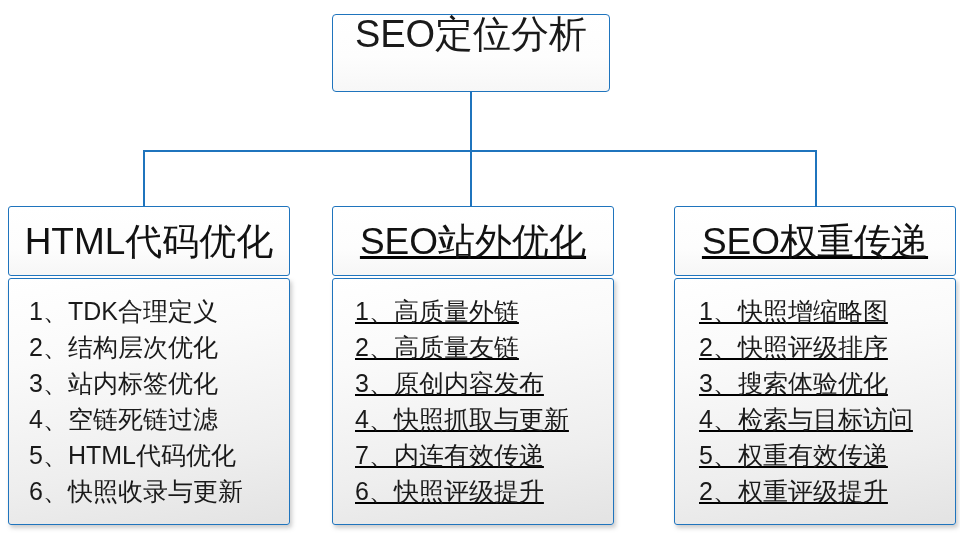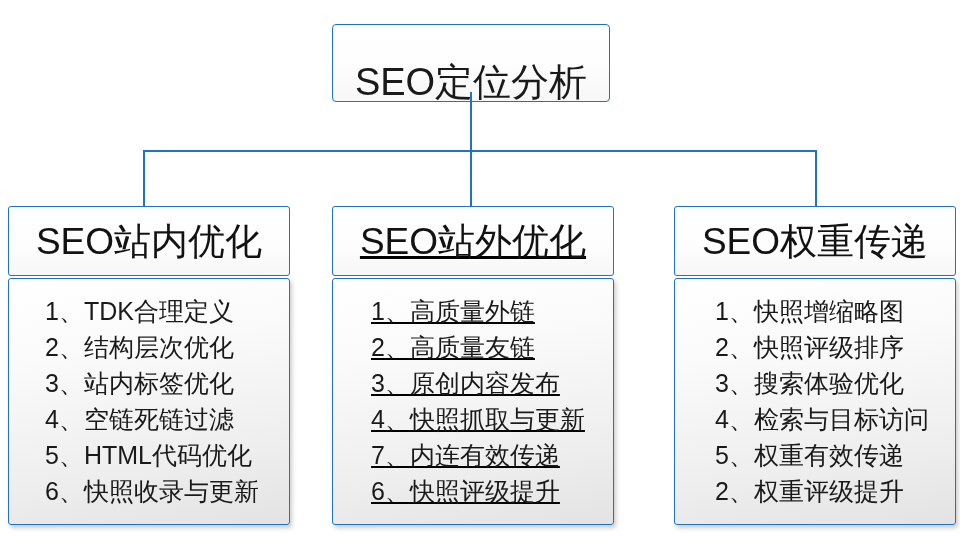--- a/index.html
+++ b/index.html
@@ -27,23 +27,22 @@
     position: absolute;
     left: 332px;
     top: 14px;
     width: 278px;
     height: 78px;
     box-sizing: border-box;
     border: 1px solid #1f74bd;
     border-radius: 4px;
     background: linear-gradient(180deg, #ffffff 0%, #fdfdfd 55%, #f7f7f7 100%);
     display: flex;
-    align-items: flex-end;
+    align-items: flex-start;
     justify-content: center;
-    margin-top: 10px;
   }
   .root-node .node-title {
     font-size: 38px;
     line-height: 1;
     color: #1a1a1a;
     letter-spacing: 0px;
     white-space: nowrap;
   }
 
   
@@ -83,21 +82,21 @@
   }
 
   
   .column {
     position: absolute;
     top: 206px;
     width: 282px;
   }
   .col-1 { left: 8px; }
   .col-2 { left: 332px; text-decoration: underline; }
-  .col-3 { left: 674px; }
+  .col-3 { left: 674px; text-decoration: underline; }
 
   .col-header {
     box-sizing: border-box;
     width: 100%;
     height: 70px;
     border: 1px solid #1f74bd;
     border-radius: 3px;
     background: linear-gradient(180deg, #ffffff 0%, #fdfdfd 60%, #f6f6f6 100%);
     display: flex;
     align-items: center;
@@ -112,21 +111,21 @@
 
   .col-body {
     box-sizing: border-box;
     width: 100%;
     height: 247px;
     margin-top: 2px;
     border: 1px solid #1f74bd;
     border-radius: 3px;
     background: linear-gradient(170deg, #ffffff 0%, #fafafa 30%, #eeeeee 72%, #e3e3e3 100%);
     box-shadow: 2px 3px 4px rgba(120,120,120,0.38);
-    padding: 14px 0 0 16px;
+    padding: 14px 0 0 0;
     display: flex;
     flex-direction: column;
     align-items: flex-start;
   }
   .col-body .item-list {
     list-style: none;
     margin: 0;
     padding: 0 0 0 20px;
   }
   .col-body .list-item {
@@ -148,21 +147,21 @@
   </div>
 
   <div class="connector conn-v-root"></div>
   <div class="connector conn-h-bus"></div>
   <div class="connector conn-v-left"></div>
   <div class="connector conn-v-mid"></div>
   <div class="connector conn-v-right"></div>
 
   <div class="column col-1">
     <div class="col-header">
-      <span class="header-title">SEO站内优化</span>
+      <span class="header-title">HTML代码优化</span>
     </div>
     <div class="col-body">
       <ul class="item-list">
         <li class="list-item">1、TDK合理定义</li>
         <li class="list-item">2、结构层次优化</li>
         <li class="list-item">3、站内标签优化</li>
         <li class="list-item">4、空链死链过滤</li>
         <li class="list-item">5、HTML代码优化</li>
         <li class="list-item">6、快照收录与更新</li>
       </ul>

